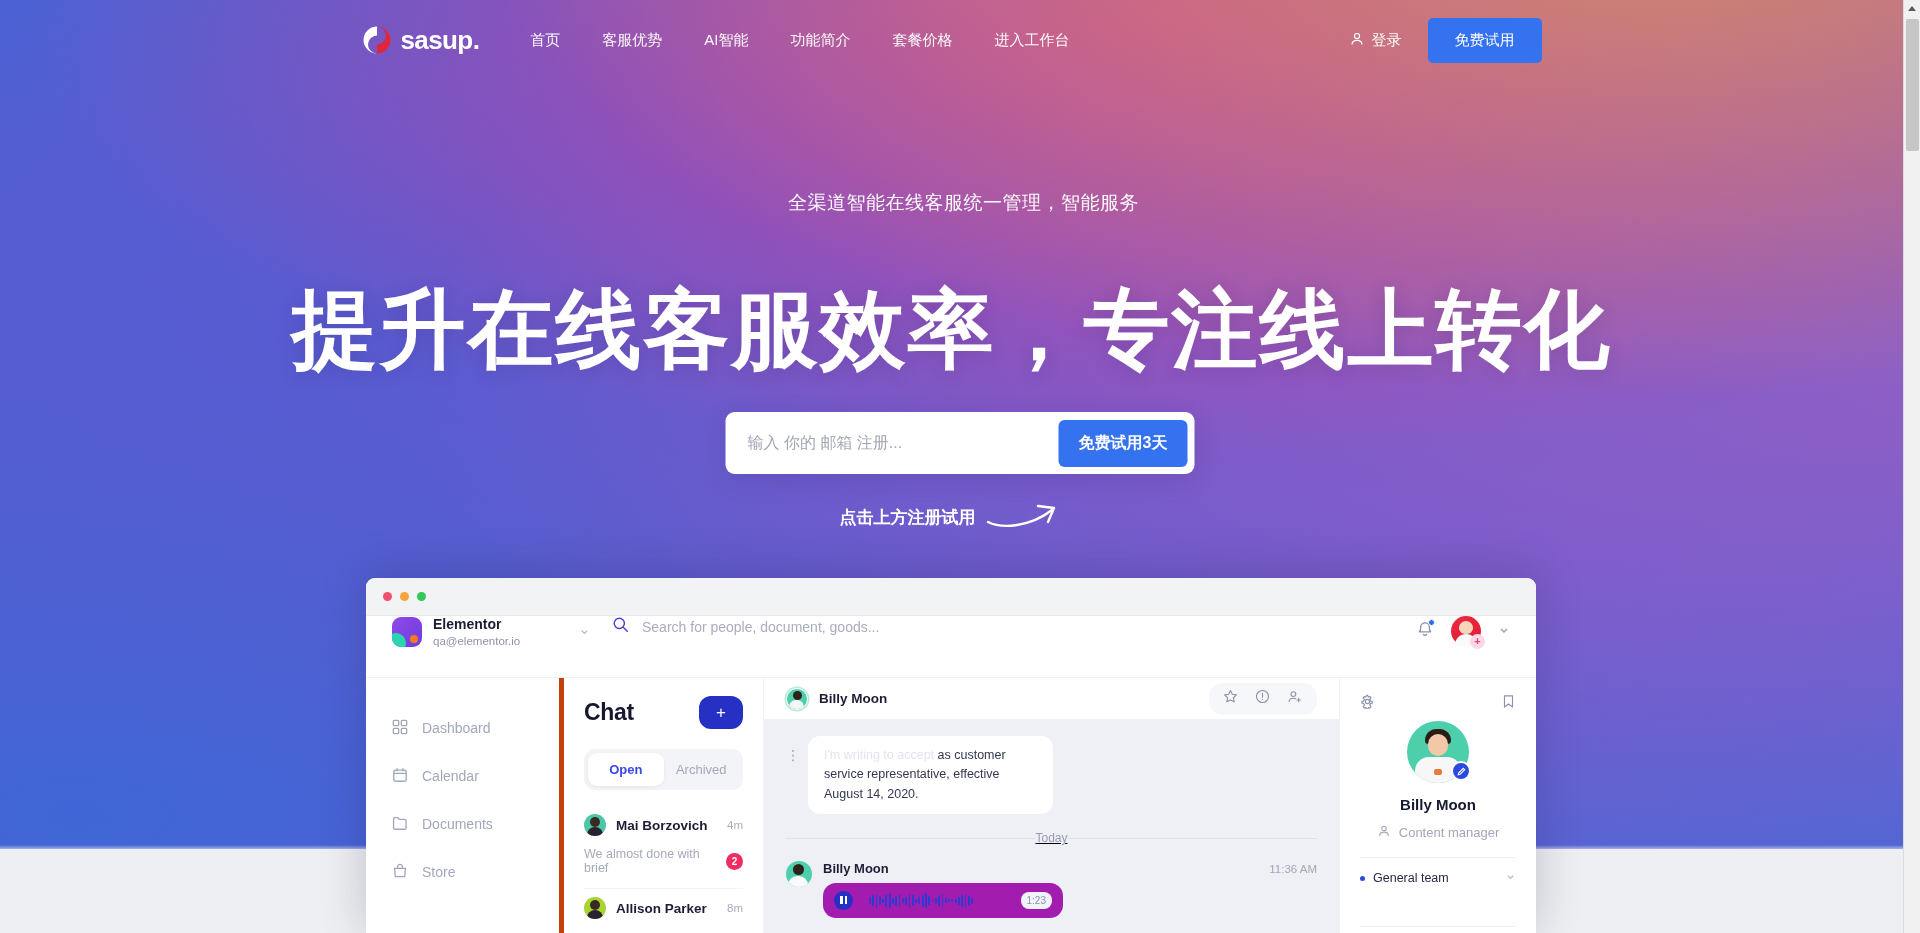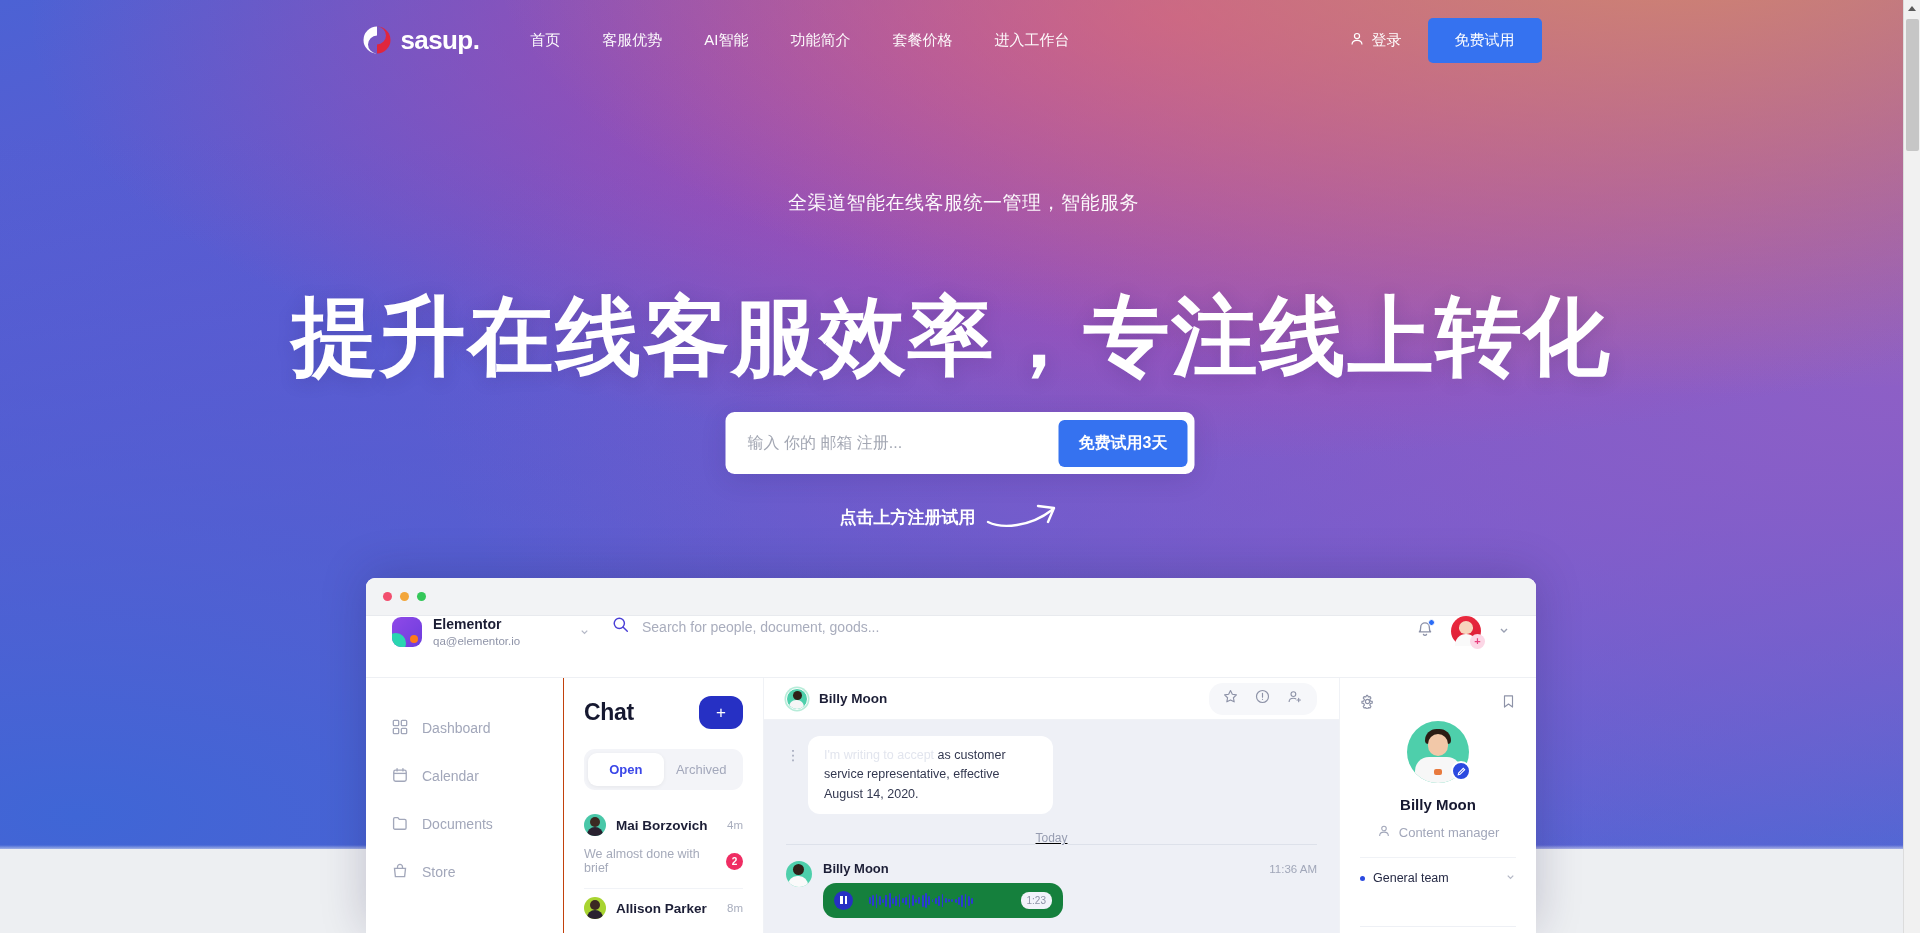--- a/index.html
+++ b/index.html
@@ -76,20 +76,21 @@
   
   .hero-sub{
     position:absolute; top:190px; left:12px; width:1903px; text-align:center;
     color:#fff; font-size:19px; letter-spacing:.5px; opacity:.97;
   }
   .hero-title{
     position:absolute; top:290px; left:0; width:1903px; text-align:center;
     color:#fff; font-size:86px; font-weight:800; letter-spacing:2px;
     line-height:1.08;
     text-shadow:0 3px 18px rgba(40,30,90,.18);
+    font-family:Liberation Mono, monospace;
   }
   .signup{
     position:absolute; top:412px; left:50%; transform:translateX(-50%);
     width:469px; height:62px; background:#fff; border-radius:9px;
     display:flex; align-items:center; padding:0 7px 0 22px;
     box-shadow:0 6px 26px rgba(40,30,90,.14);
   }
   .signup input{
     flex:1; border:none; outline:none; font-size:16px; color:#333;
     font-family:"Liberation Sans", sans-serif; background:transparent;
@@ -170,21 +171,21 @@
     border-radius:50%; background:#fcd7e6; color:#e8407f;
     font-size:11px; font-weight:700; display:flex; align-items:center;
     justify-content:center; line-height:1;
   }
 
   .app-body{ display:flex; height:255px; background:#fff; }
 
   
   .sidebar{
     width:198px; padding:26px 0 0 26px; background:#fff; position:relative;
-    border-right:1px solid #c2410c;
+    border-right:5px solid #c2410c;
   }
   .side-item{
     display:flex; align-items:center; gap:14px; height:48px;
     font-size:14px; color:#a2a7ba; cursor:pointer; position:relative;
   }
   .side-item.active{ color:#2b3ad1; font-weight:700; }
   .side-badge{
     margin-left:auto; margin-right:16px; background:#ef2d63; color:#fff;
     font-size:10px; font-weight:700; width:18px; height:18px; border-radius:50%;
     display:flex; align-items:center; justify-content:center;
@@ -245,31 +246,31 @@
   .conv-body{
     flex:1; background:#eef0f6; padding:10px 22px 0 22px; position:relative; overflow:hidden;
   }
   .msg-row{ display:flex; align-items:flex-start; gap:9px; margin-top:6px; }
   .msg-dots{ color:#9aa0b4; font-size:14px; line-height:1; padding-top:12px; letter-spacing:-1px; }
   .bubble{
     background:#fff; border-radius:12px; padding:10px 16px; font-size:12.5px;
     color:#333850; line-height:1.55; max-width:245px;
   }
   .bubble .ghost{ color:#e2e5ee; }
-  .divider{ display:flex; align-items:flex-end; margin:17px 0 0 0;text-decoration:underline; }
+  .divider{ display:flex; align-items:center; margin:17px 0 0 0;text-decoration:underline; }
   .divider .ln{ flex:1; height:1px; background:#dde1ea; }
   .divider .lb{ font-size:12px; color:#969cb0; }
   .msg2{ margin-top:16px; display:flex; align-items:flex-start; gap:11px; }
   .msg2-av{ width:26px; height:26px; border-radius:50%; background:#4ecfab; position:relative; overflow:hidden; flex:0 0 26px; }
   .msg2-av .h{ position:absolute; left:7px; top:3px; width:11px; height:11px; border-radius:50%; background:#2f2018; }
   .msg2-av .t{ position:absolute; left:2px; bottom:0; width:20px; height:11px; border-radius:9px 9px 0 0; background:#fafafa; }
   .msg2-name{ font-size:13px; font-weight:700; color:#1c1e36; }
   .msg2-time{ font-size:11.5px; color:#a1a7b9; margin-left:auto; }
   .audio{
-    margin-top:7px; background:#15803d; border-radius:13px; padding:8px 11px;
+    margin-top:7px; background:#a21caf; border-radius:13px; padding:8px 11px;
     display:flex; align-items:center; gap:16px; width:240px;
   }
   .audio-play{
     width:19px; height:19px; border-radius:50%; background:#2630c4; flex:0 0 19px;
     position:relative;
   }
   .audio-play::before{
     content:""; position:absolute; left:6px; top:5px; width:2.5px; height:8px; background:#fff;
   }
   .audio-play::after{

